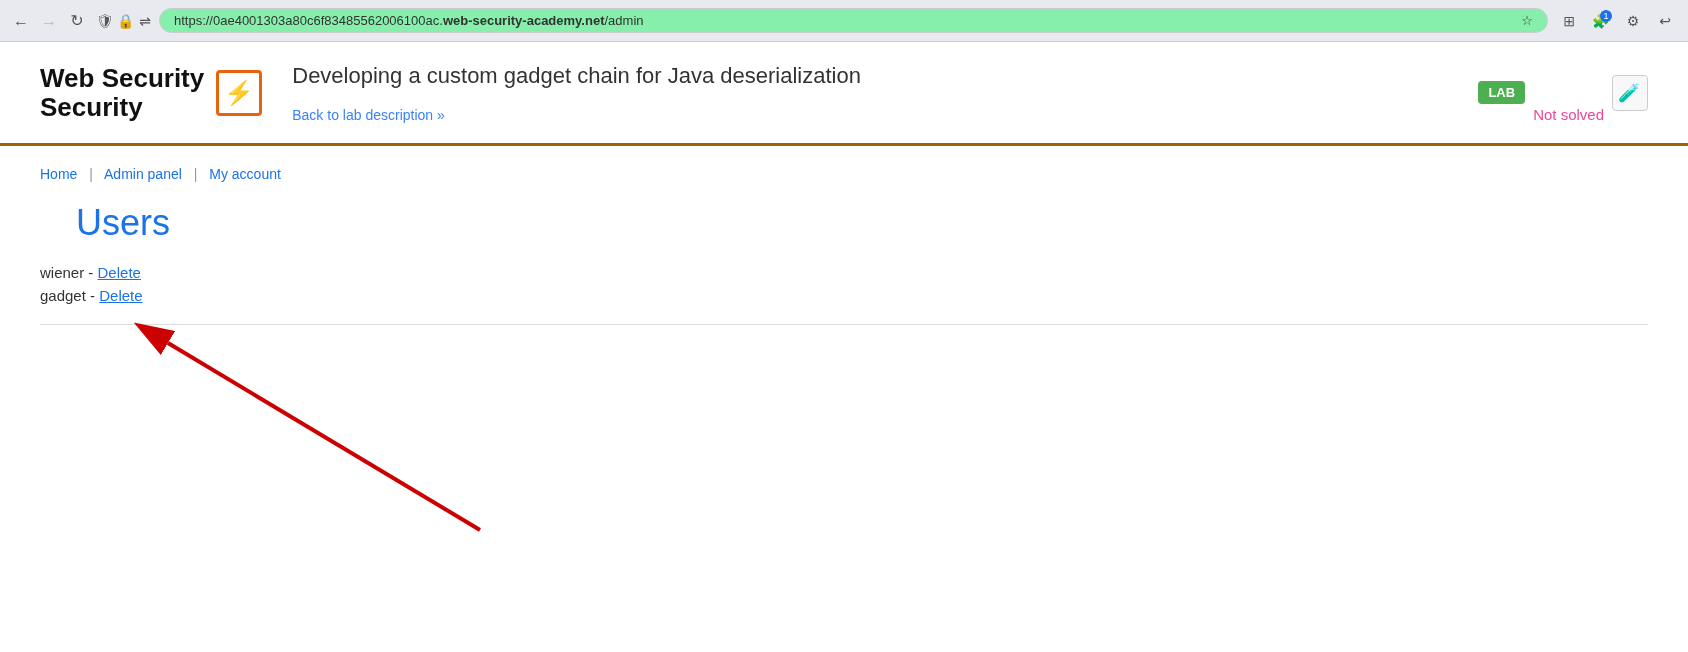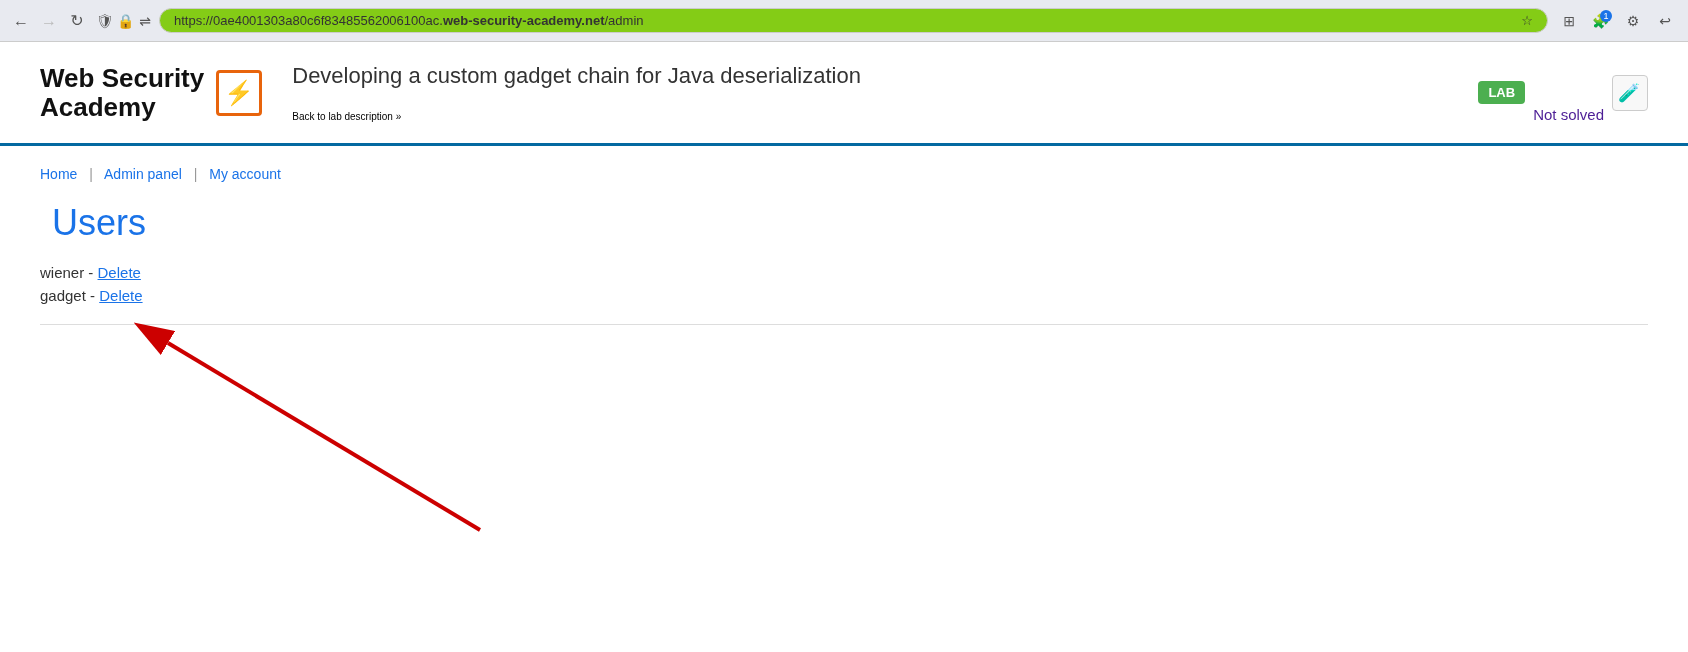--- a/index.html
+++ b/index.html
@@ -19,21 +19,21 @@
     .nav-btn {
       width: 22px; height: 22px;
       background: none; border: none; cursor: pointer;
       display: flex; align-items: center; justify-content: center;
       color: #555; font-size: 16px;
     }
     .nav-btn.disabled { color: #bbb; cursor: default; }
     .security-icons { display: flex; gap: 4px; align-items: center; color: #555; }
     .address-bar {
       flex: 1;
-      background: #84cc16;
+      background: #86efac;
       border: 1px solid #ccc;
       border-radius: 20px;
       padding: 4px 14px;
       font-size: 13px;
       color: #333;
       display: flex;
       align-items: center;
       gap: 6px;
     }
     .address-text { flex: 1; }
@@ -54,21 +54,21 @@
       width: 12px; height: 12px;
       border-radius: 50%;
       display: flex; align-items: center; justify-content: center;
     }
 
     
     .lab-header {
       display: flex;
       align-items: center;
       padding: 20px 40px;
-      border-bottom: 3px solid #0369a1;
+      border-bottom: 3px solid #a16207;
       gap: 30px;
     }
     .logo-area { display: flex; align-items: center; }
     .logo-text {
       font-size: 26px;
       font-weight: 900;
       color: #111;
       line-height: 1.1;
       margin-right: 6px;
     }
@@ -82,37 +82,37 @@
       font-weight: bold;
     }
     .lab-title-area { flex: 1; }
     .lab-title {
       font-size: 22px;
       color: #333;
       font-weight: normal;
       margin-bottom: 18px;
     }
     .back-link {
-      color: #000000;
-      font-size: 10px;
+      color: #3b82f6;
+      font-size: 14px;
       text-decoration: none;
       cursor: pointer;
     }
     .lab-badge-area { display: flex; align-items: center; gap: 8px; }
     .lab-badge {
       background: #4caf50;
       color: white;
       font-weight: bold;
       font-size: 13px;
       padding: 4px 10px;
       border-radius: 4px;
     }
     .lab-status {
       font-size: 15px;
-      color: #4c1d95;
+      color: #ec4899;
       margin-top: 44px;
     }
     .flask-btn {
       width: 36px; height: 36px;
       border: 1px solid #ccc;
       border-radius: 4px;
       display: flex; align-items: center; justify-content: center;
       cursor: pointer;
       background: #f8f8f8;
       font-size: 18px;
@@ -133,21 +133,21 @@
       text-decoration: none;
       cursor: pointer;
     }
     .nav-separator { margin: 0 8px; color: #999; }
 
     .page-heading {
       font-size: 36px;
       color: #1a73e8;
       font-weight: normal;
       margin-bottom: 20px;
-      margin-left: 12px;
+      margin-left: 36px;
     }
 
     .users-list {
       margin-bottom: 20px;
     }
     .user-row {
       margin-bottom: 6px;
       font-size: 15px;
       color: #333;
     }
@@ -207,21 +207,21 @@
     <div class="toolbar-icon">⚙</div>
     <div class="toolbar-icon">↩</div>
   </div>
 </div>
 
 <div class="lab-header">
   <div class="logo-area">
     <div style="margin-right:6px;">
       <div class="logo-text">
         <span>Web Security</span><br>
-        <span>Academy</span>
+        <span>Security</span>
       </div>
     </div>
     <div class="logo-icon">
       <span>⚡</span>
     </div>
   </div>
   <div class="lab-title-area">
     <div class="lab-title">Developing a custom gadget chain for Java deserialization</div>
     <a class="back-link">Back to lab description »</a>
   </div>

